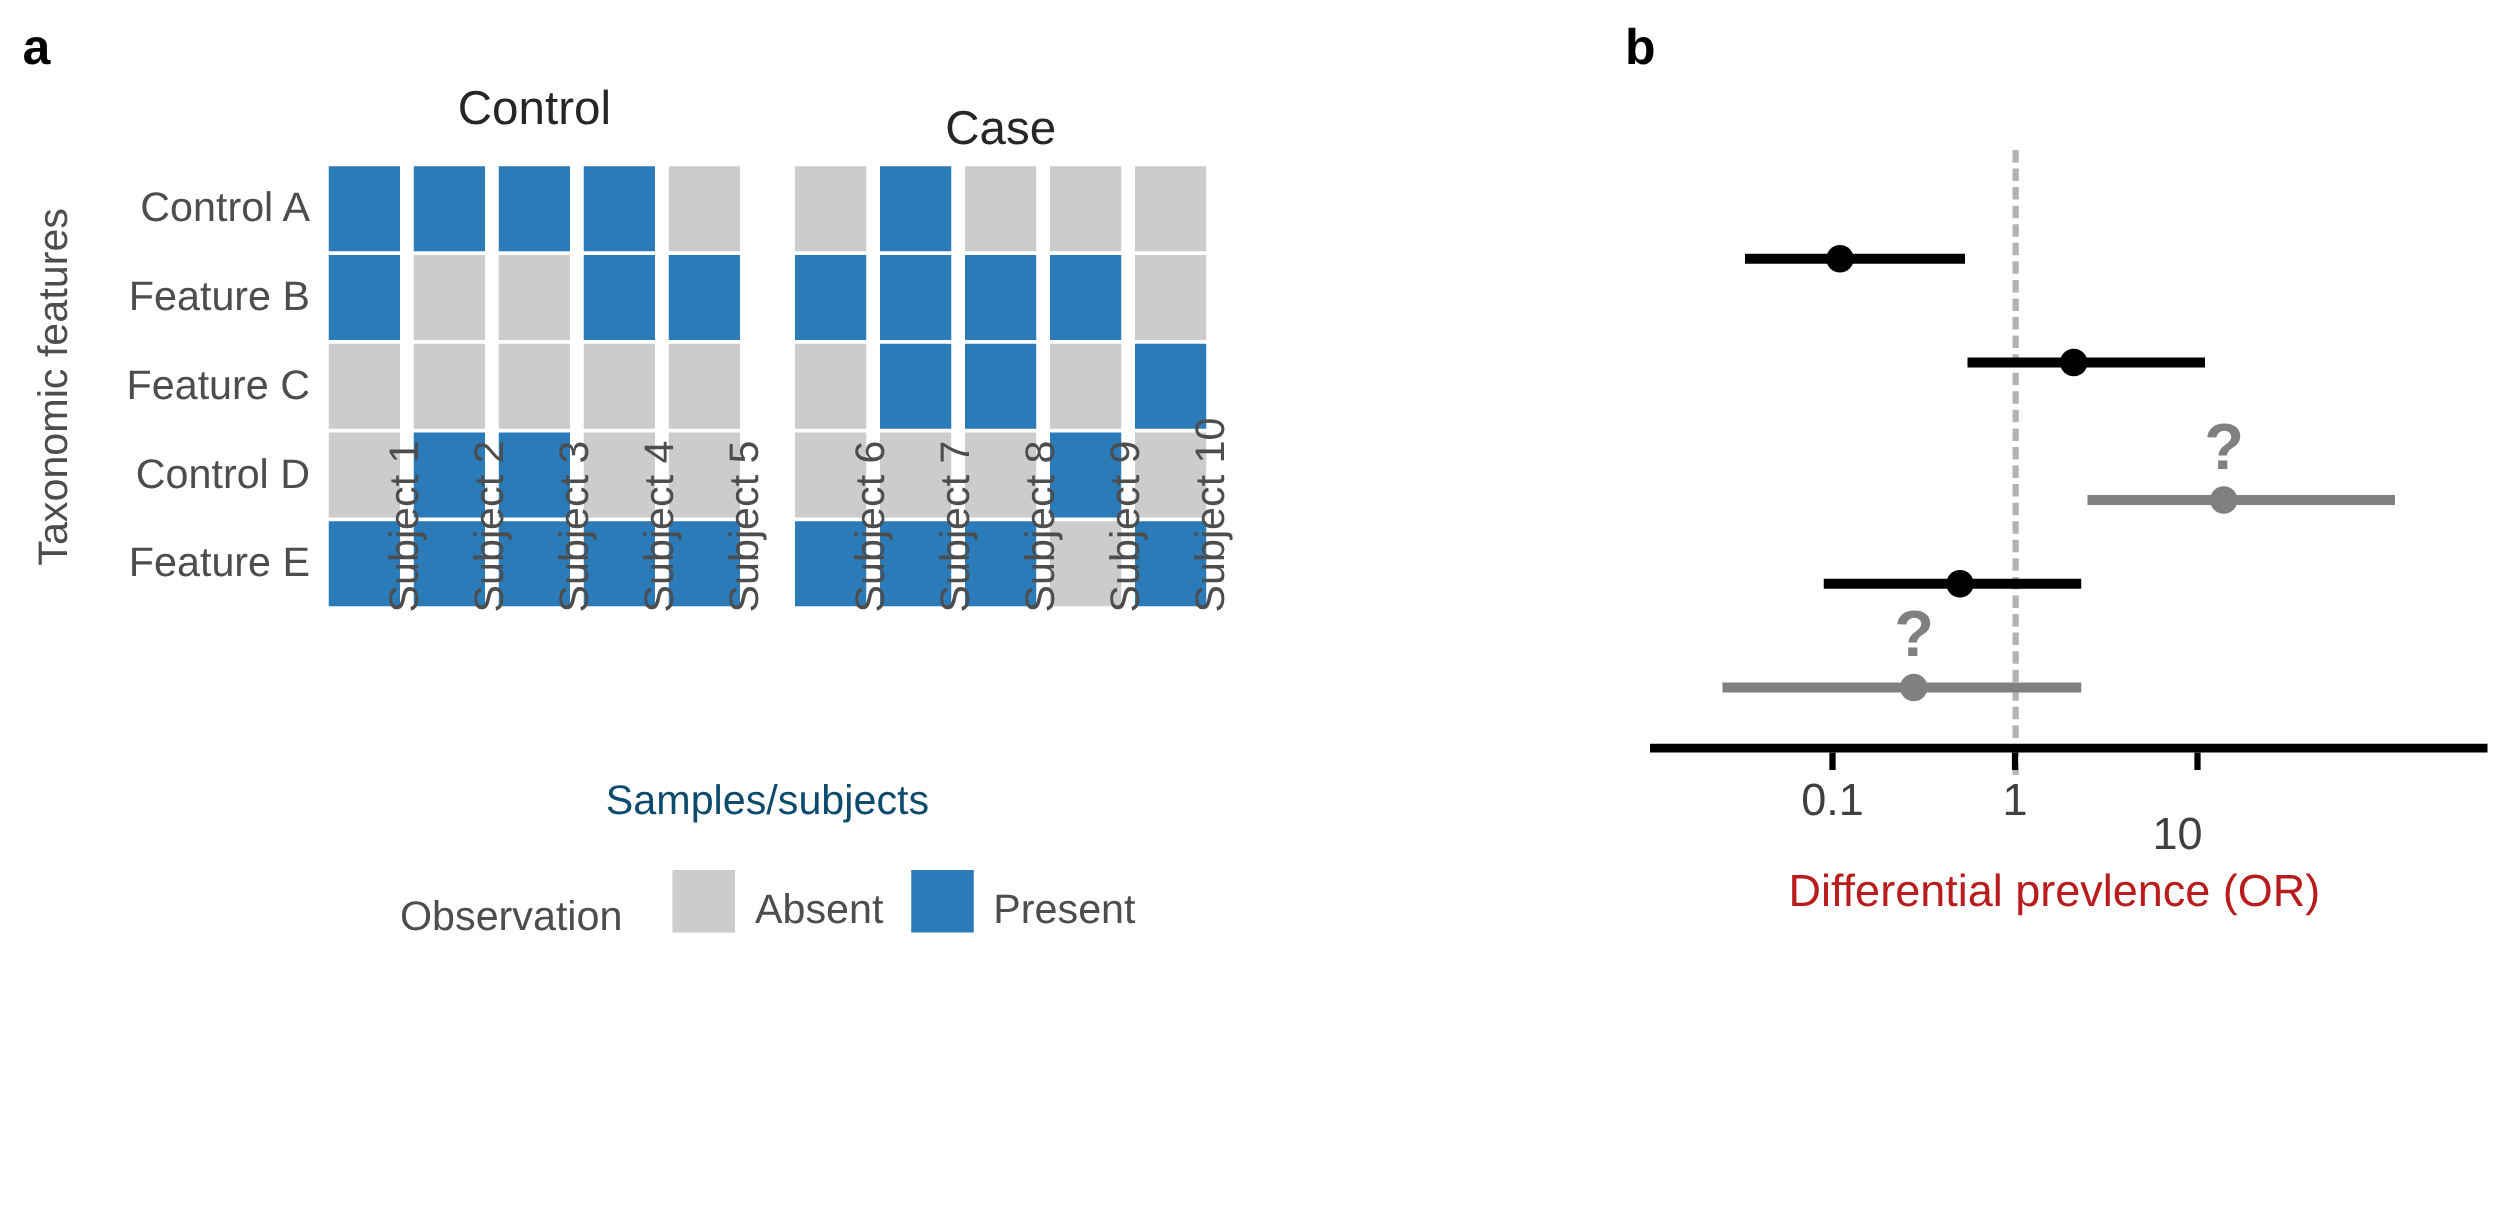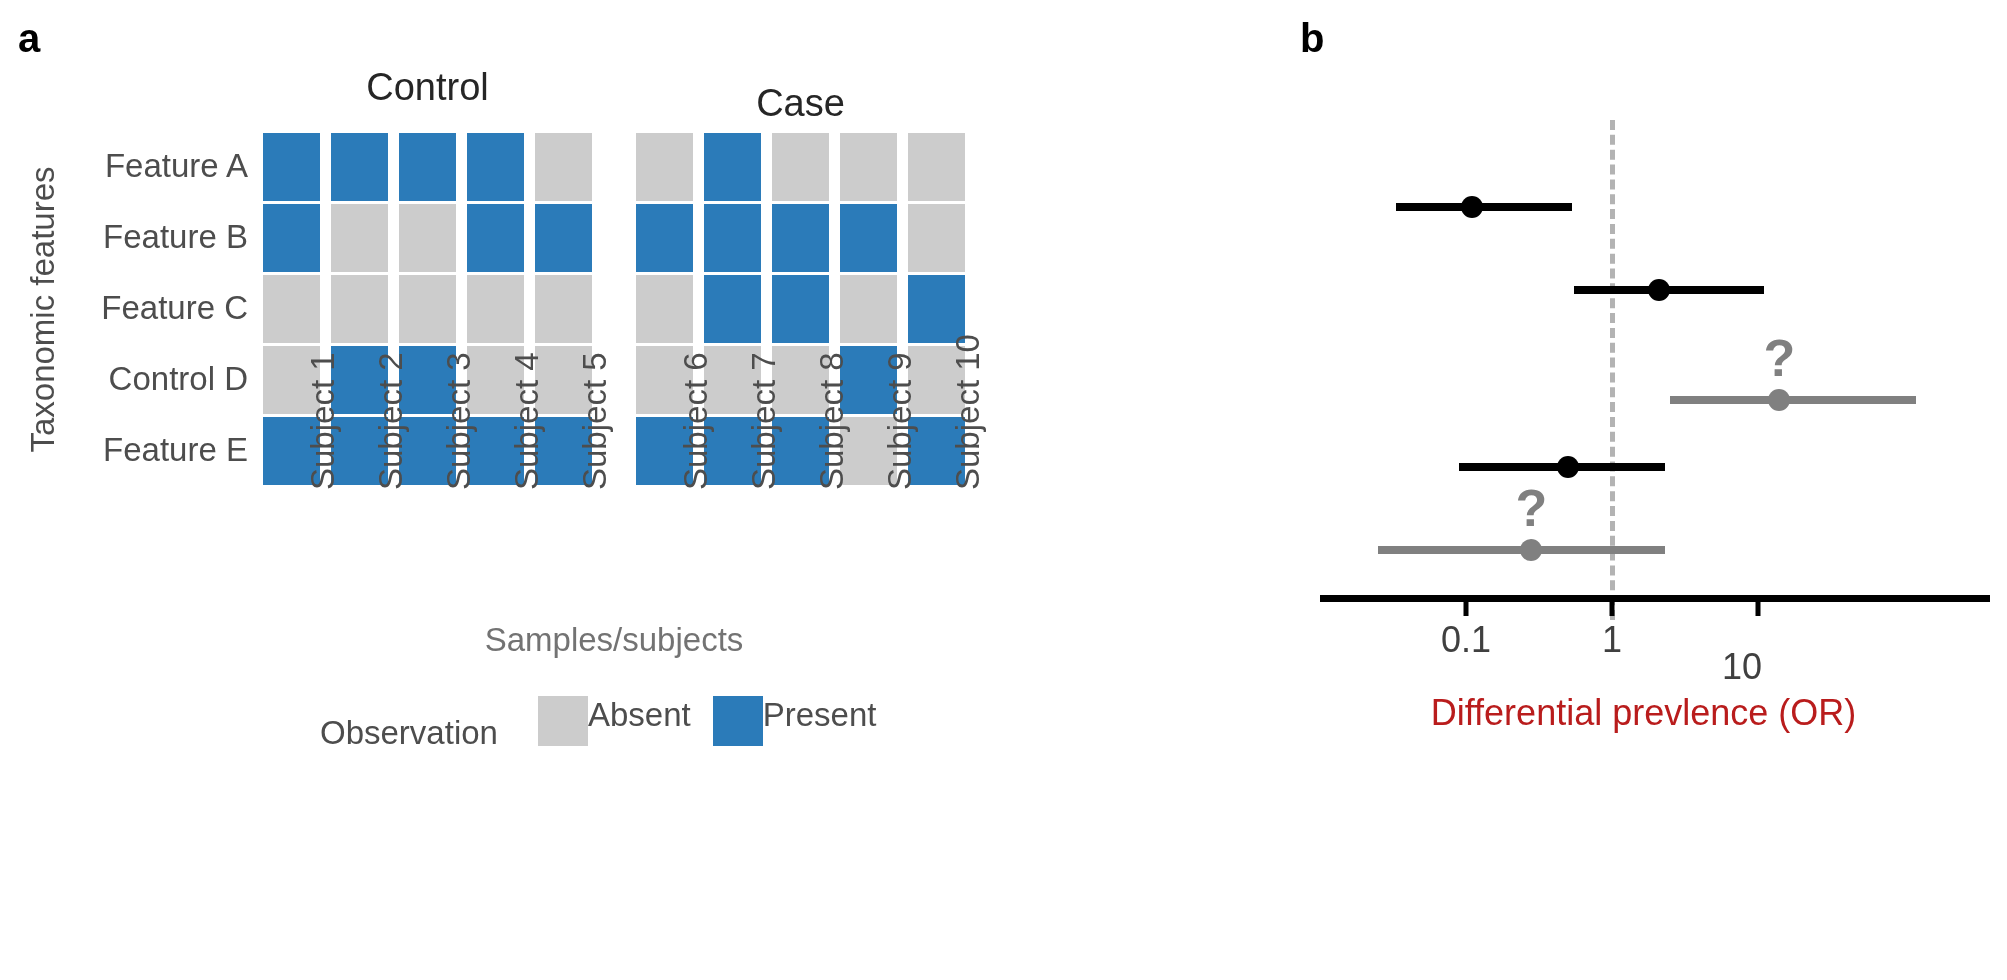--- a/index.html
+++ b/index.html
@@ -119,39 +119,40 @@
     transform: rotate(-90deg);
   }
 
   #x-axis-title {
     position: absolute;
     left: 260px;
     top: 623px;
     width: 710px;
     text-align: center;
     font-size: 33px;
-    color: #737373;
+    color: #0c4a6e;
     line-height: 1;
   }
 
   
   #legend {
     position: absolute;
     left: 320px;
     top: 690px;
     display: flex;
     align-items: center;
     gap: 22px;
     font-size: 33px;
     color: #4d4d4d;
   }
   #legend-title { margin-right: 18px; white-space: nowrap; margin-top: 24px; }
   .legend-item {
     display: flex;
-    align-items: flex-start;
+    align-items: flex-end;
+    gap: 16px;
   }
   .legend-swatch {
     width: 50px;
     height: 50px;
     display: inline-block;
   }
   .legend-label { white-space: nowrap; }
 
   
   #panel-b {
@@ -256,21 +257,21 @@
     <div class="panel-letter" id="panel-letter-a">a</div>
 
     <div class="group-title" id="group-title-control" style="left: 263px; width: 329px;">Control</div>
     <div class="group-title" id="group-title-case" style="left: 636px; width: 329px;">Case</div>
 
     <div id="y-axis-title">Taxonomic features</div>
 
     <div id="heatmap-rows">
         <div class="heat-row" style="top: 133px;">
           <div class="row-label-wrap">
-            <div class="feature-label">Feature A</div>
+            <div class="feature-label">Control A</div>
           </div>
           <div class="heat-cell cell-present" title="Feature A / Subject 1: Present" style="left: 263px;"></div>
           <div class="heat-cell cell-present" title="Feature A / Subject 2: Present" style="left: 331px;"></div>
           <div class="heat-cell cell-present" title="Feature A / Subject 3: Present" style="left: 399px;"></div>
           <div class="heat-cell cell-present" title="Feature A / Subject 4: Present" style="left: 467px;"></div>
           <div class="heat-cell cell-absent" title="Feature A / Subject 5: Absent" style="left: 535px;"></div>
           <div class="heat-cell cell-absent" title="Feature A / Subject 6: Absent" style="left: 636px;"></div>
           <div class="heat-cell cell-present" title="Feature A / Subject 7: Present" style="left: 704px;"></div>
           <div class="heat-cell cell-absent" title="Feature A / Subject 8: Absent" style="left: 772px;"></div>
           <div class="heat-cell cell-absent" title="Feature A / Subject 9: Absent" style="left: 840px;"></div>

